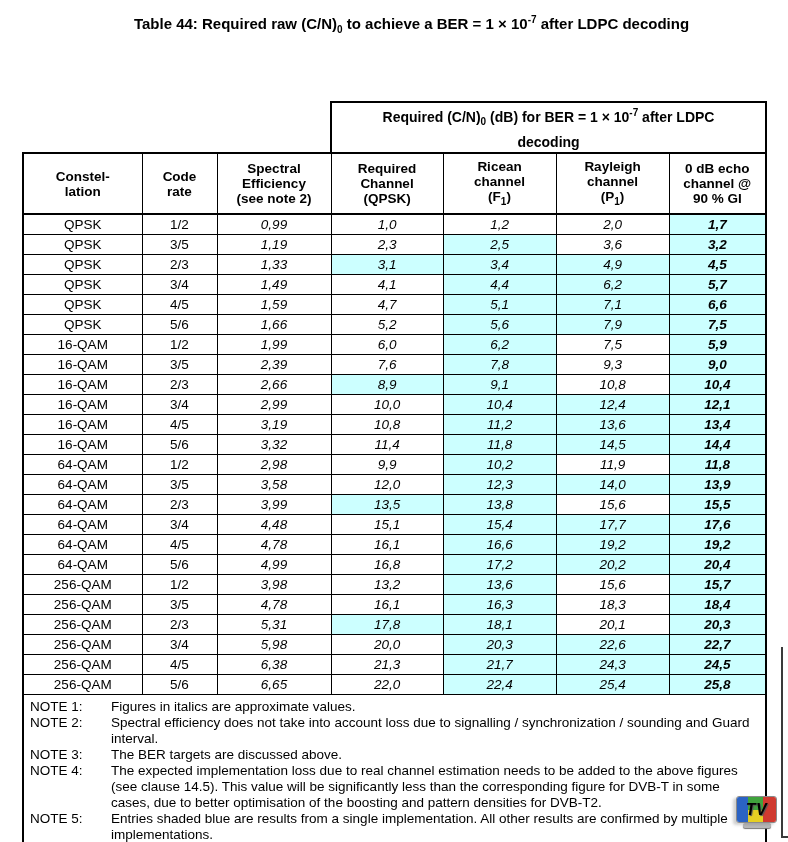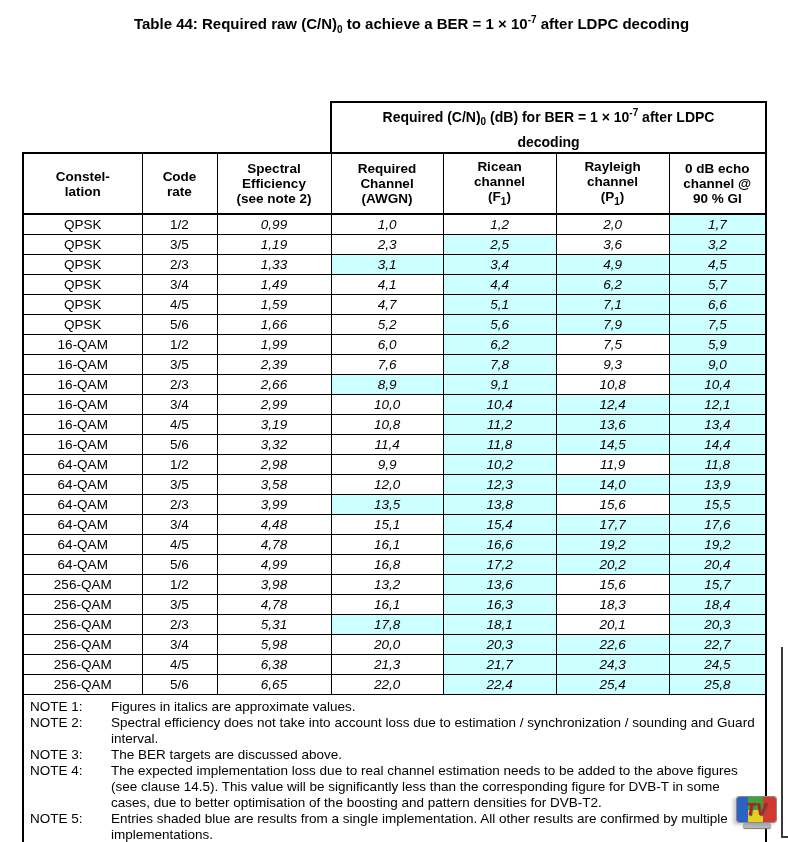--- a/index.html
+++ b/index.html
@@ -22,21 +22,21 @@
                  font-size:14px; line-height:20px; height:42px; }
   tr.hrow th { border:1px solid #000; border-top-width:2px; border-bottom-width:2px;
                font-size:13.5px; font-weight:bold; text-align:center;
                line-height:15px; height:61px; padding:2px 1px; }
   tr.hrow th:first-child { border-left-width:2px; }
   tr.hrow th:last-child { border-right-width:2px; }
 
   tbody.data-body td { border:1px solid #000; height:19px; line-height:19px;
                        text-align:center; font-size:13.5px; padding:0; overflow:hidden; }
   tbody.data-body td:first-child { border-left-width:2px; }
-  tbody.data-body td:last-child { border-right-width:2px; }
+  tbody.data-body td:last-child { border-right-width:2px;font-weight:bold; }
   td.num { font-style:italic; }
   td.shaded { background: var(--shaded, #ccffff); }
 
   .notes-cell { border:1px solid #000; border-left-width:2px; border-right-width:2px;
                 border-bottom-width:2px; padding:4px 1px 4px 6px;
                 font-size:13.5px; line-height:16px; }
   .note { display:flex; }
   .note-label { width:81px; flex:none; }
   .note-body { flex:1; padding-right:2px; }
 
@@ -47,21 +47,21 @@
   
   .tv-logo { position:absolute; left:736px; top:796px; width:42px; }
   .tv-screen { position:relative; width:41px; height:27px; display:flex;
                border:1px solid #8a8a8a; border-radius:3px; overflow:hidden;
                box-shadow:-3px 2px 3px rgba(120,120,120,0.35); background:#fff; }
   .tvq-left { width:11px; height:100%; }
   .tvq-mid { flex:1; display:flex; flex-direction:column; }
   .tvq-mid div { flex:1; }
   .tvq-right { width:13px; height:100%; }
   .tv-label { position:absolute; inset:0; display:flex; align-items:center; justify-content:center;
-              color:#b91c1c; font-weight:bold; font-style:italic; font-size:16px;
+              color:#000000; font-weight:bold; font-style:italic; font-size:16px;
               text-shadow:1px 1px 1px #555; letter-spacing:0.5px; }
   .tv-base { width:28px; height:5px; margin:0 auto; border-radius:2px;
              box-shadow:0 1px 1px #777; }
 </style>
 </head>
 <body>
 
 <div class="page" style="background: rgb(255, 255, 255); color: rgb(0, 0, 0);">
 
   <div class="title">
@@ -83,21 +83,21 @@
       <td class="spacer" colspan="3"></td>
       <td class="span-header" colspan="4">
         <span>Required (C/N)</span><sub>0</sub><span> (dB) for BER = 1 × 10</span><sup>-7</sup><span> after LDPC</span><br>
         <span>decoding</span>
       </td>
     </tr>
     <tr class="hrow">
       <th><span>Constel-</span><br><span>lation</span></th>
       <th><span>Code</span><br><span>rate</span></th>
       <th><span>Spectral</span><br><span>Efficiency</span><br><span>(see note 2)</span></th>
-      <th><span>Required</span><br><span>Channel</span><br><span>(AWGN)</span></th>
+      <th><span>Required</span><br><span>Channel</span><br><span>(QPSK)</span></th>
       <th><span>Ricean</span><br><span>channel</span><br><span>(F</span><sub>1</sub><span>)</span></th>
       <th><span>Rayleigh</span><br><span>channel</span><br><span>(P</span><sub>1</sub><span>)</span></th>
       <th><span>0 dB echo</span><br><span>channel @</span><br><span>90 % GI</span></th>
     </tr>
     </tbody>
     <tbody class="data-body" id="data-rows">
         <tr>
           <td>QPSK</td>
           <td>1/2</td>
           <td class="num">0,99</td>
@@ -316,21 +316,21 @@
       </tbody>
     <tbody>
     <tr>
       <td class="notes-cell" colspan="7">
         <div class="note">
               <span class="note-label">NOTE 1:</span>
               <span class="note-body">Figures in italics are approximate values.</span>
             </div>
         <div class="note">
               <span class="note-label">NOTE 2:</span>
-              <span class="note-body">Spectral efficiency does not take into account loss due to estimation / synchronization / sounding and Guard interval.</span>
+              <span class="note-body">Spectral efficiency does not take into account loss due to signalling / synchronization / sounding and Guard interval.</span>
             </div>
         <div class="note">
               <span class="note-label">NOTE 3:</span>
               <span class="note-body">The BER targets are discussed above.</span>
             </div>
         <div class="note">
               <span class="note-label">NOTE 4:</span>
               <span class="note-body">The expected implementation loss due to real channel estimation needs to be added to the above figures (see clause 14.5). This value will be significantly less than the corresponding figure for DVB-T in some cases, due to better optimisation of the boosting and pattern densities for DVB-T2.</span>
             </div>
         <div class="note">

